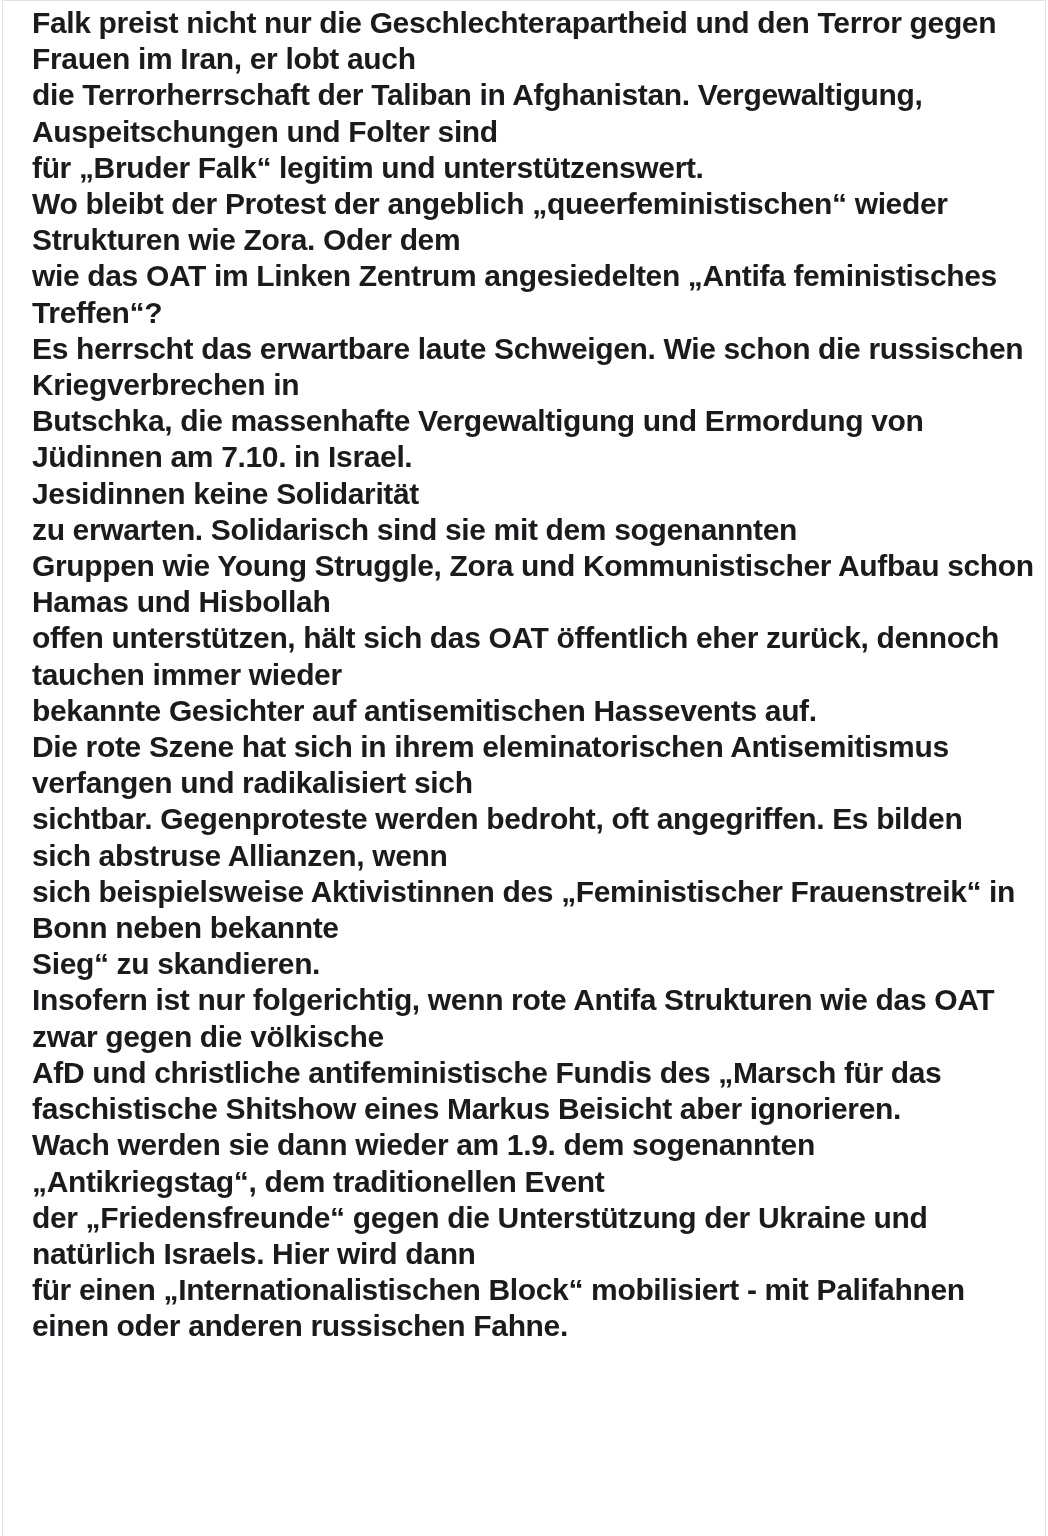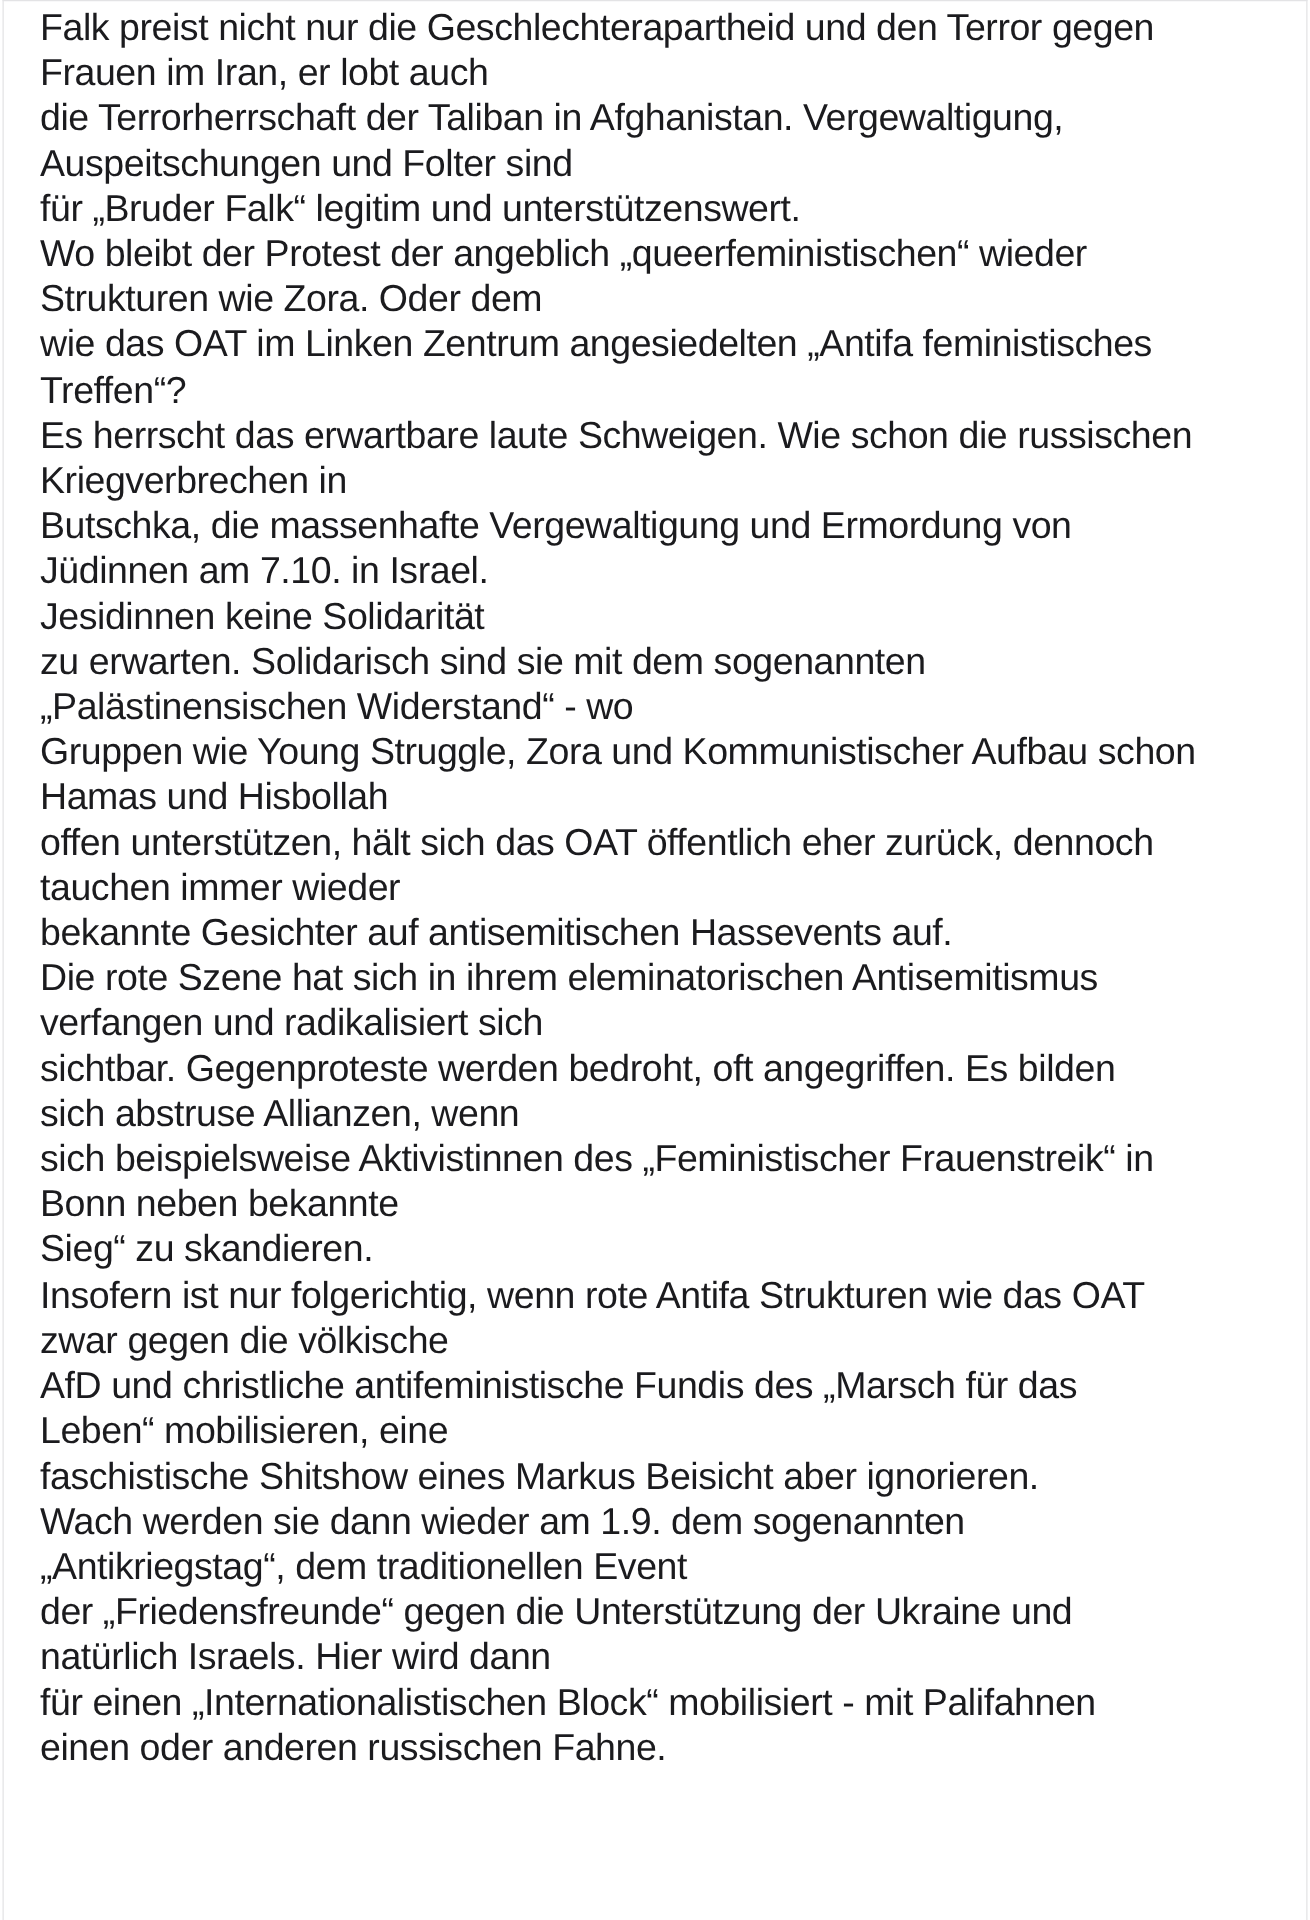--- a/index.html
+++ b/index.html
@@ -26,21 +26,21 @@
     border-bottom: none;
     pointer-events: none;
   }
   .text-body {
     position: relative;
     padding: 5px 34px 0 32px;
     color: var(--text-color, #1b1b1e);
     font-size: 30px;
     line-height: 36.2px;
     letter-spacing: -0.35px;
-    font-weight: 400;
+    font-weight: 700;
   }
   .line {
     white-space: nowrap;
   }
 </style>
 </head>
 <body>
 
 <div class="page" style="--bg-color: #ffffff; --text-color: #1b1b1e; --border-color: #e3e3e5;">
   <div class="frame"></div>
@@ -53,37 +53,35 @@
       <div class="line">Wo bleibt der Protest der angeblich „queerfeministischen“ wieder</div>
       <div class="line">Strukturen wie Zora. Oder dem</div>
       <div class="line">wie das OAT im Linken Zentrum angesiedelten „Antifa feministisches</div>
       <div class="line">Treffen“?</div>
       <div class="line">Es herrscht das erwartbare laute Schweigen. Wie schon die russischen</div>
       <div class="line">Kriegverbrechen in</div>
       <div class="line">Butschka, die massenhafte Vergewaltigung und Ermordung von</div>
       <div class="line">Jüdinnen am 7.10. in Israel.</div>
       <div class="line">Jesidinnen keine Solidarität</div>
       <div class="line">zu erwarten. Solidarisch sind sie mit dem sogenannten</div>
-      <div class="line">„Palästinensischen Widerstand“ - wo</div>
       <div class="line">Gruppen wie Young Struggle, Zora und Kommunistischer Aufbau schon</div>
       <div class="line">Hamas und Hisbollah</div>
       <div class="line">offen unterstützen, hält sich das OAT öffentlich eher zurück, dennoch</div>
       <div class="line">tauchen immer wieder</div>
       <div class="line">bekannte Gesichter auf antisemitischen Hassevents auf.</div>
       <div class="line">Die rote Szene hat sich in ihrem eleminatorischen Antisemitismus</div>
       <div class="line">verfangen und radikalisiert sich</div>
       <div class="line">sichtbar. Gegenproteste werden bedroht, oft angegriffen. Es bilden</div>
       <div class="line">sich abstruse Allianzen, wenn</div>
       <div class="line">sich beispielsweise Aktivistinnen des „Feministischer Frauenstreik“ in</div>
       <div class="line">Bonn neben bekannte</div>
       <div class="line">Sieg“ zu skandieren.</div>
       <div class="line">Insofern ist nur folgerichtig, wenn rote Antifa Strukturen wie das OAT</div>
       <div class="line">zwar gegen die völkische</div>
       <div class="line">AfD und christliche antifeministische Fundis des „Marsch für das</div>
-      <div class="line">Leben“ mobilisieren, eine</div>
       <div class="line">faschistische Shitshow eines Markus Beisicht aber ignorieren.</div>
       <div class="line">Wach werden sie dann wieder am 1.9. dem sogenannten</div>
       <div class="line">„Antikriegstag“, dem traditionellen Event</div>
       <div class="line">der „Friedensfreunde“ gegen die Unterstützung der Ukraine und</div>
       <div class="line">natürlich Israels. Hier wird dann</div>
       <div class="line">für einen „Internationalistischen Block“ mobilisiert - mit Palifahnen</div>
       <div class="line">einen oder anderen russischen Fahne.</div>
     </div>
 </div>
 

